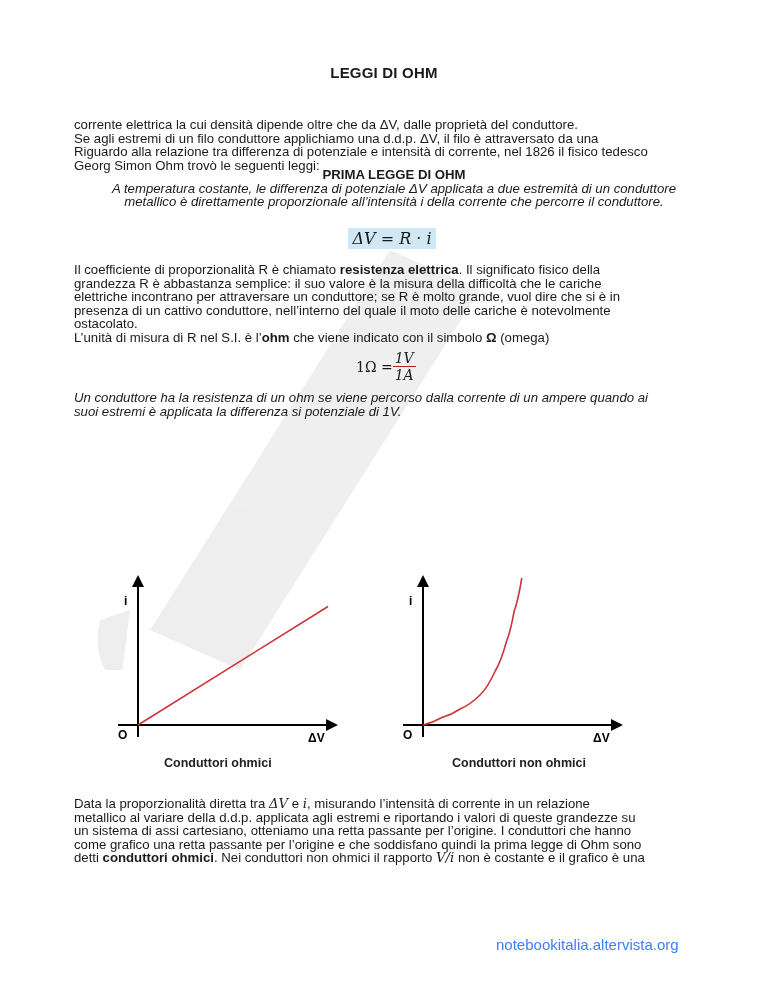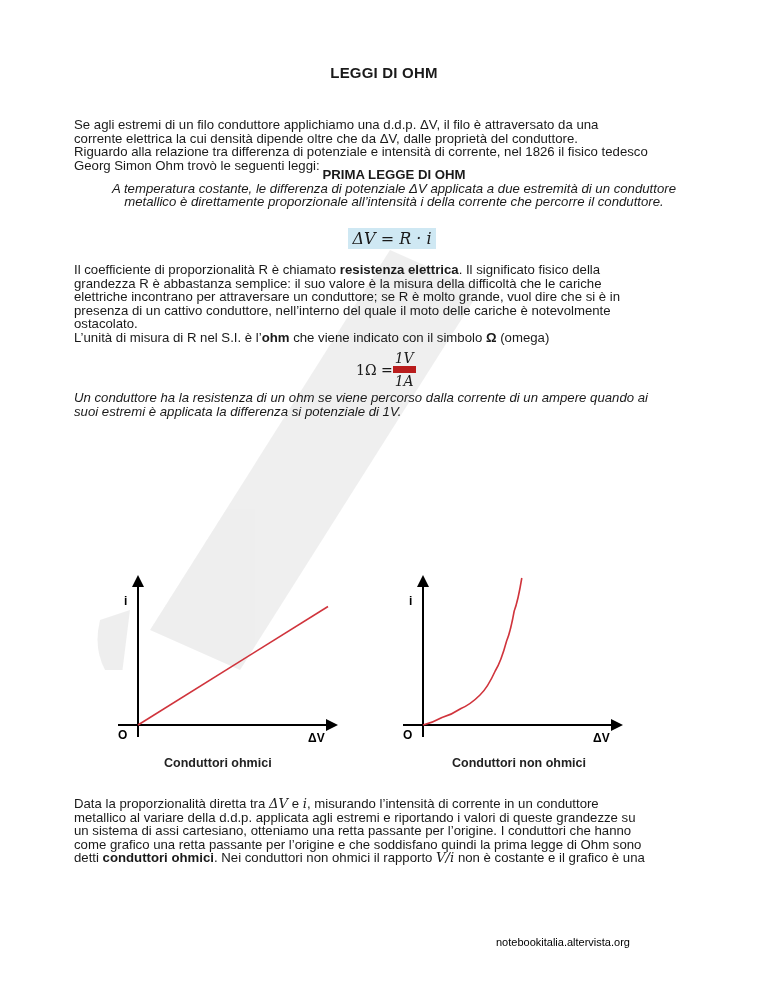--- a/index.html
+++ b/index.html
@@ -11,44 +11,44 @@
            font-weight: bold; font-size: 15px; letter-spacing: 0.2px; }
   .para { position: absolute; left: 74px; width: 640px; font-size: 13.2px; line-height: 13.6px; margin: 0; }
   .para p { margin: 0; }
   .it { font-style: italic; }
   .b { font-weight: bold; }
   .math { font-family: "DejaVu Serif", "Liberation Serif", serif; font-style: italic; }
   .eq1 { position: absolute; top: 229px; left: 0; width: 768px; text-align: center; padding-left: 8px; }
   .eq1 span { background: #cfe8f3; padding: 1px 4px; font-size: 16px; }
   .eq2 { position: absolute; top: 350px; left: 356px; font-size: 14px; display: flex; align-items: center; }
   .frac { display: inline-flex; flex-direction: column; align-items: center; }
-  .frac .num { border-bottom: 7px solid #b91c1c; padding: 0 2px; }
+  .frac .num { border-bottom: 1px solid #b91c1c; padding: 0 2px; }
   .frac .den { padding: 0 2px; font-style: italic; }
   .chart { position: absolute; }
   .chart svg { overflow: visible; }
   .caption { position: absolute; font-weight: bold; font-size: 12.5px; color: #222; }
-  .footer { position: absolute; top: 936px; left: 496px; font-size: 11px; color: #000000; }
+  .footer { position: absolute; top: 936px; left: 496px; font-size: 15px; color: #3b82f6; }
 </style>
 </head>
 <body>
 
 <svg class="watermark" viewBox="0 0 500 420">
   <g fill="#ececec" opacity="0.85">
     <polygon points="330,0 420,40 180,420 90,380"></polygon>
     <path d="M40,370 q-10,40 20,70 l10,-80 z"></path>
   </g>
 </svg>
 
 <div class="page">
 
   <div class="title">LEGGI DI OHM</div>
 
   <div class="para" style="top:118px;">
+    <p>corrente elettrica la cui densità dipende oltre che da ΔV, dalle proprietà del conduttore.</p>
     <p>Se agli estremi di un filo conduttore applichiamo una d.d.p. ΔV, il filo è attraversato da una</p>
-    <p>corrente elettrica la cui densità dipende oltre che da ΔV, dalle proprietà del conduttore.</p>
     <p>Riguardo alla relazione tra differenza di potenziale e intensità di corrente, nel 1826 il fisico tedesco</p>
     <p>Georg Simon Ohm trovò le seguenti leggi:</p>
   </div>
 
   <div class="para" style="top:168px;text-align:center;">
     <p class="b">PRIMA LEGGE DI OHM</p>
     <p class="it">A temperatura costante, le differenza di potenziale ΔV applicata a due estremità di un conduttore</p>
     <p class="it">metallico è direttamente proporzionale all’intensità i della corrente che percorre il conduttore.</p>
   </div>
 
@@ -100,21 +100,21 @@
         <polygon points="226,144 226,156 238,150" fill="#000"></polygon>
         <text x="24" y="30" font-size="12" font-weight="bold" font-family="Liberation Sans, sans-serif">i</text>
         <text x="208" y="167" font-size="12" font-weight="bold" font-family="Liberation Sans, sans-serif">ΔV</text>
         <text x="18" y="164" font-size="12" font-weight="bold" font-family="Liberation Sans, sans-serif">O</text>
         <path d="M38,150 Q47.5,147.75 57,142.5 Q66.5,139.8 76,133.5 Q85.5,129.45 95,120 Q102.6,112.8 110.2,96 Q115.9,87 121.6,65.99999999999999 Q125.39999999999999,56.99999999999999 129.2,36 Q133,26.1 136.8,3" fill="none" stroke="#d0343c" stroke-width="1.6"></path>
       </svg>
   </div>
   <div class="caption" style="left:452px; top:756px;">Conduttori non ohmici</div>
 
   <div class="para" style="top:797px;">
-    <p><span>Data la proporzionalità diretta tra </span><span class="math">ΔV</span><span> e </span><span class="math">i</span><span>, misurando l’intensità di corrente in un conduttore</span></p>
+    <p><span>Data la proporzionalità diretta tra </span><span class="math">ΔV</span><span> e </span><span class="math">i</span><span>, misurando l’intensità di corrente in un relazione</span></p>
     <p>metallico al variare della d.d.p. applicata agli estremi e riportando i valori di queste grandezze su</p>
     <p>un sistema di assi cartesiano, otteniamo una retta passante per l’origine. I conduttori che hanno</p>
     <p>come grafico una retta passante per l’origine e che soddisfano quindi la prima legge di Ohm sono</p>
     <p><span>detti </span><span class="b">conduttori ohmici</span><span>. Nei conduttori non ohmici il rapporto </span><span class="math">V/i</span><span> non è costante e il grafico è una</span></p>
   </div>
 
   <div class="footer">notebookitalia.altervista.org</div>
 </div>
 
 </body></html>

